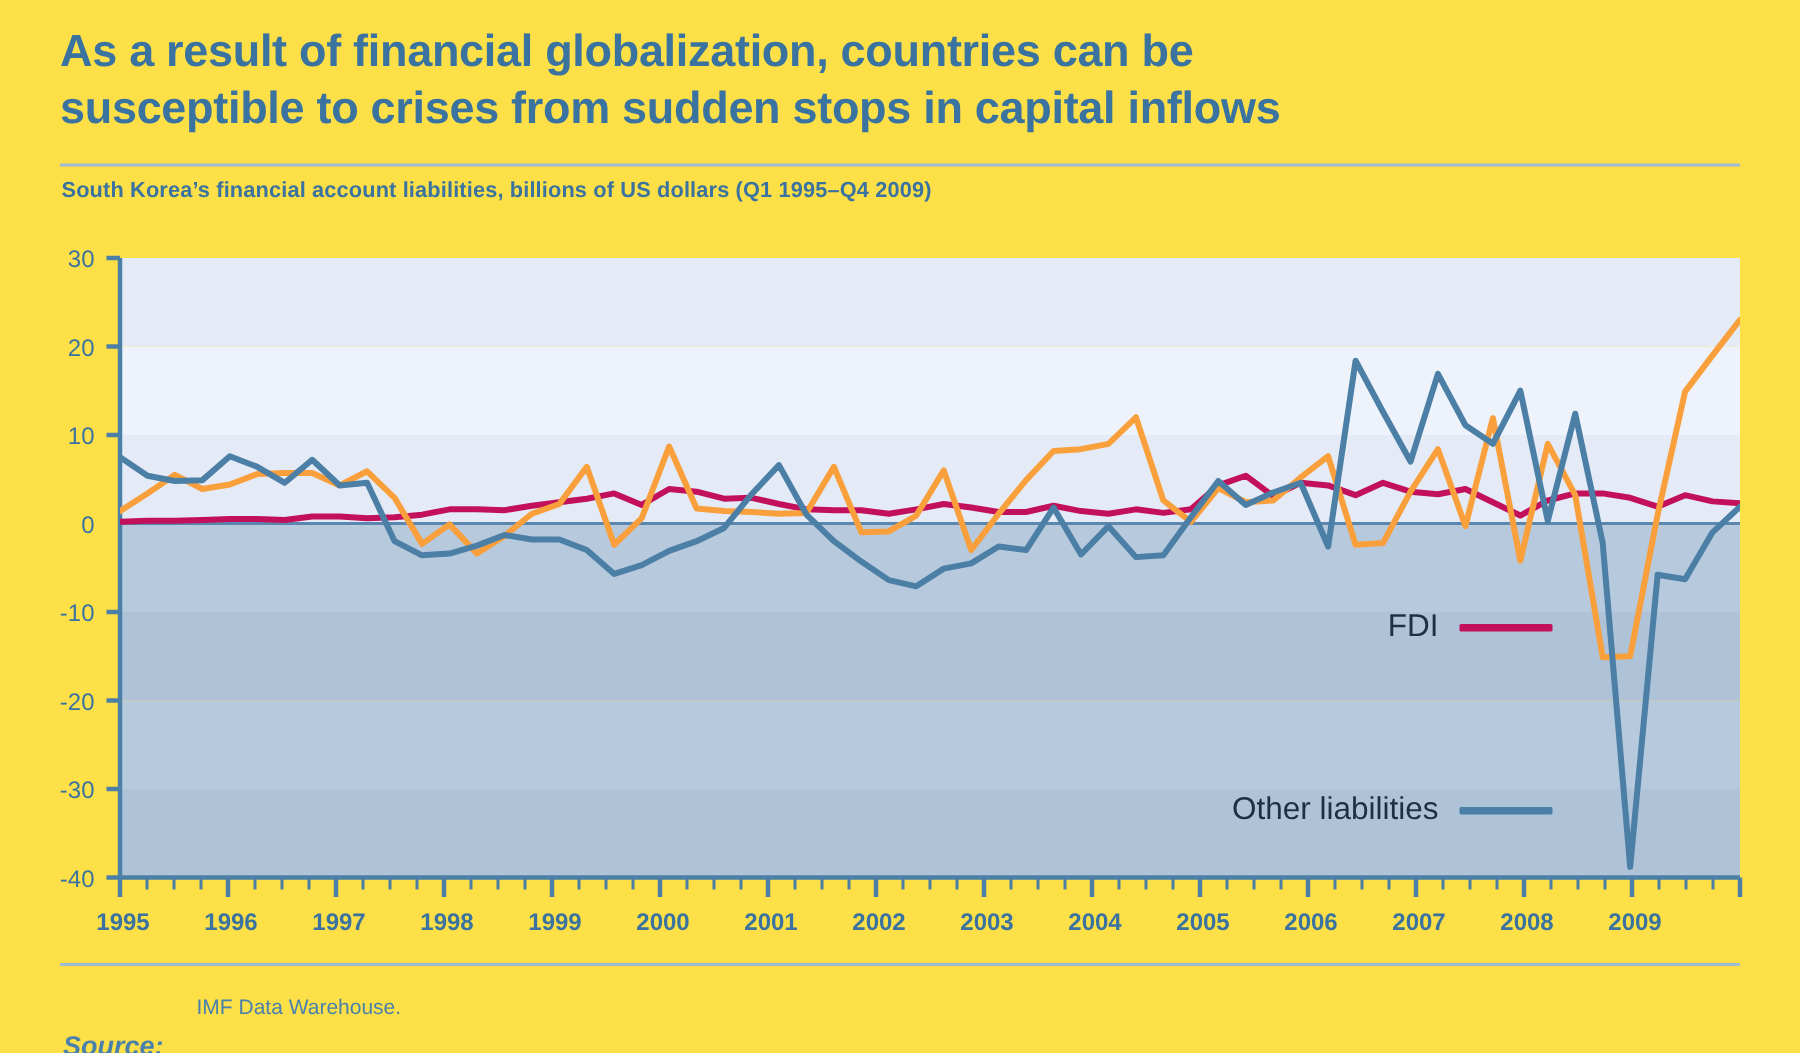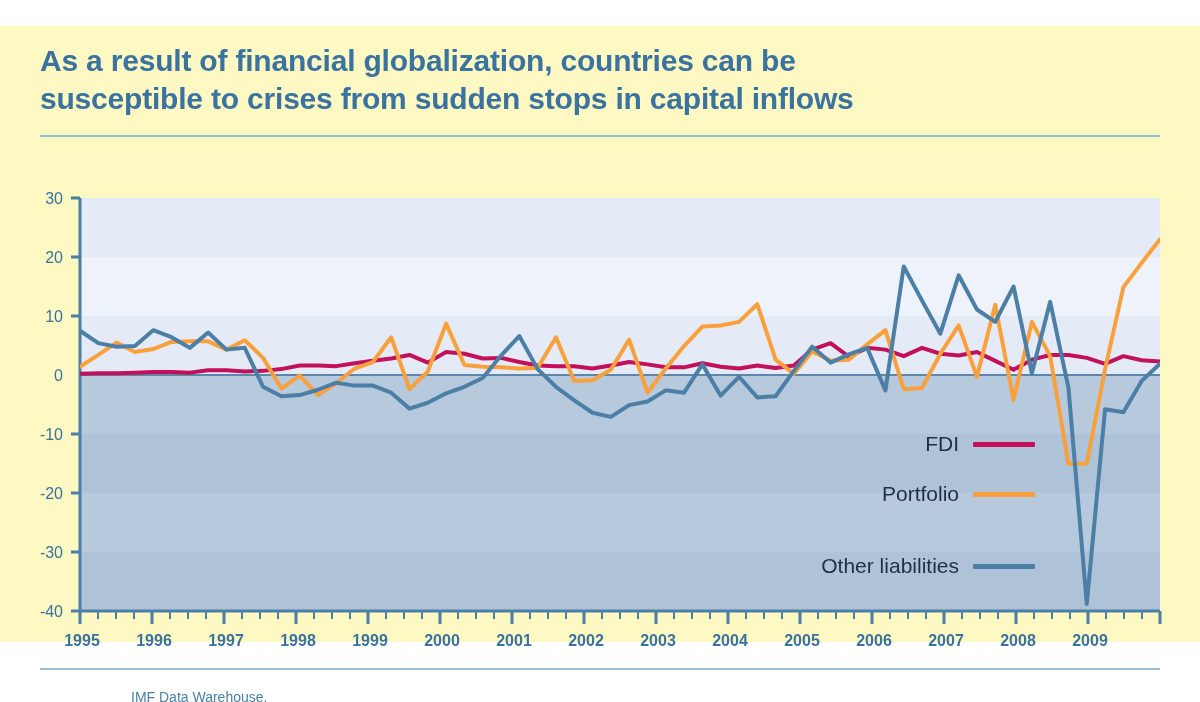--- a/index.html
+++ b/index.html
@@ -5,23 +5,22 @@
   * { box-sizing: border-box; }
   html, body {
     margin: 0; padding: 0;
     width: 1200px; height: 702px;
     background: #ffffff;
     font-family: "Liberation Sans", sans-serif;
     overflow: hidden;
   }
   #page {
     position: relative;
-    width: 1200px; height: 616px;
-    background: #fef9c3;
-    margin-top: 26px;
+    width: 1200px; height: 702px;
+    background: #fde047;
   }
 
   
   .title {
     position: absolute;
     left: 40px; top: 16px;
     width: 1120px;
     font-size: 30px;
     font-weight: bold;
     line-height: 1.26;
@@ -100,20 +99,21 @@
   }
 </style>
 </head>
 <body>
 
 <div id="page">
 
   <div class="title">As a result of financial globalization, countries can be
 susceptible to crises from sudden stops in capital inflows</div>
   <div class="rule-top"></div>
+  <div class="subtitle">South Korea’s financial account liabilities, billions of US dollars (Q1 1995–Q4 2009)</div>
 
   <div id="chart-area">
     <svg class="plot" id="plot-svg" width="1200" height="702">
         <rect x="80" y="172" width="1080" height="59" fill="#E4EBF7"></rect>
         <rect x="80" y="231" width="1080" height="59" fill="#EDF2FB"></rect>
         <rect x="80" y="290" width="1080" height="59" fill="#E4EBF7"></rect>
         <rect x="80" y="349" width="1080" height="59" fill="#B7C9DC"></rect>
         <rect x="80" y="408" width="1080" height="59" fill="#AFC3D8"></rect>
         <rect x="80" y="467" width="1080" height="59" fill="#B7C9DC"></rect>
         <rect x="80" y="526" width="1080" height="59" fill="#AFC3D8"></rect>
@@ -222,24 +222,20 @@
           <polyline points="80.00,304.75 98.31,317.14 116.61,320.68 134.92,320.09 153.22,304.16 171.53,311.24 189.83,321.86 208.14,306.52 226.44,323.63 244.75,321.86 263.05,360.80 281.36,370.24 299.66,369.06 317.97,363.75 336.27,356.67 354.58,359.62 372.88,359.62 391.19,366.70 409.49,382.63 427.80,376.73 446.10,367.29 464.41,360.80 482.71,351.95 501.02,329.53 519.32,310.06 537.63,343.10 555.93,360.80 574.24,374.37 592.54,386.76 610.85,390.89 629.15,379.09 647.46,375.55 665.76,364.34 684.07,366.70 702.37,338.38 720.68,369.65 738.98,350.77 757.29,371.42 775.59,370.24 793.90,344.87 812.20,320.68 830.51,336.61 848.81,328.35 867.12,321.86 885.42,364.34 903.73,240.44 922.03,274.66 940.34,307.70 958.64,249.29 976.95,283.51 995.25,295.90 1013.56,260.50 1031.86,347.23 1050.17,275.84 1068.47,361.98 1086.78,577.92 1105.08,383.22 1123.39,386.17 1141.69,354.90 1160.00,337.79 1178.31,337.20 1196.61,331.30" fill="none" stroke="#4B7FA6" stroke-width="4" stroke-linejoin="round" stroke-linecap="round"></polyline>
         </g>
         <line x1="1160" y1="172" x2="1160" y2="585" stroke="#ffffff" stroke-width="0"></line>
       </svg>
   </div>
 
   <div class="legend-row" id="legend-0" style="top: 408px; left: 700px; width: 335px;">
     <span class="legend-label">FDI</span>
     <span class="legend-swatch" style="background: rgb(194, 17, 90);"></span>
   </div>
-  <div class="legend-row" id="legend-1" style="top: 458px; left: 700px; width: 335px;">
-    <span class="legend-label">Portfolio</span>
-    <span class="legend-swatch" style="background: rgb(249, 160, 60);"></span>
-  </div>
   <div class="legend-row" id="legend-2" style="top: 530px; left: 700px; width: 335px;">
     <span class="legend-label">Other liabilities</span>
     <span class="legend-swatch" style="background: rgb(75, 127, 166);"></span>
   </div>
 
   <div class="rule-bottom"></div>
   <div class="source-label">Source:</div>
   <div class="source-text">IMF Data Warehouse.</div>
 
 </div>

